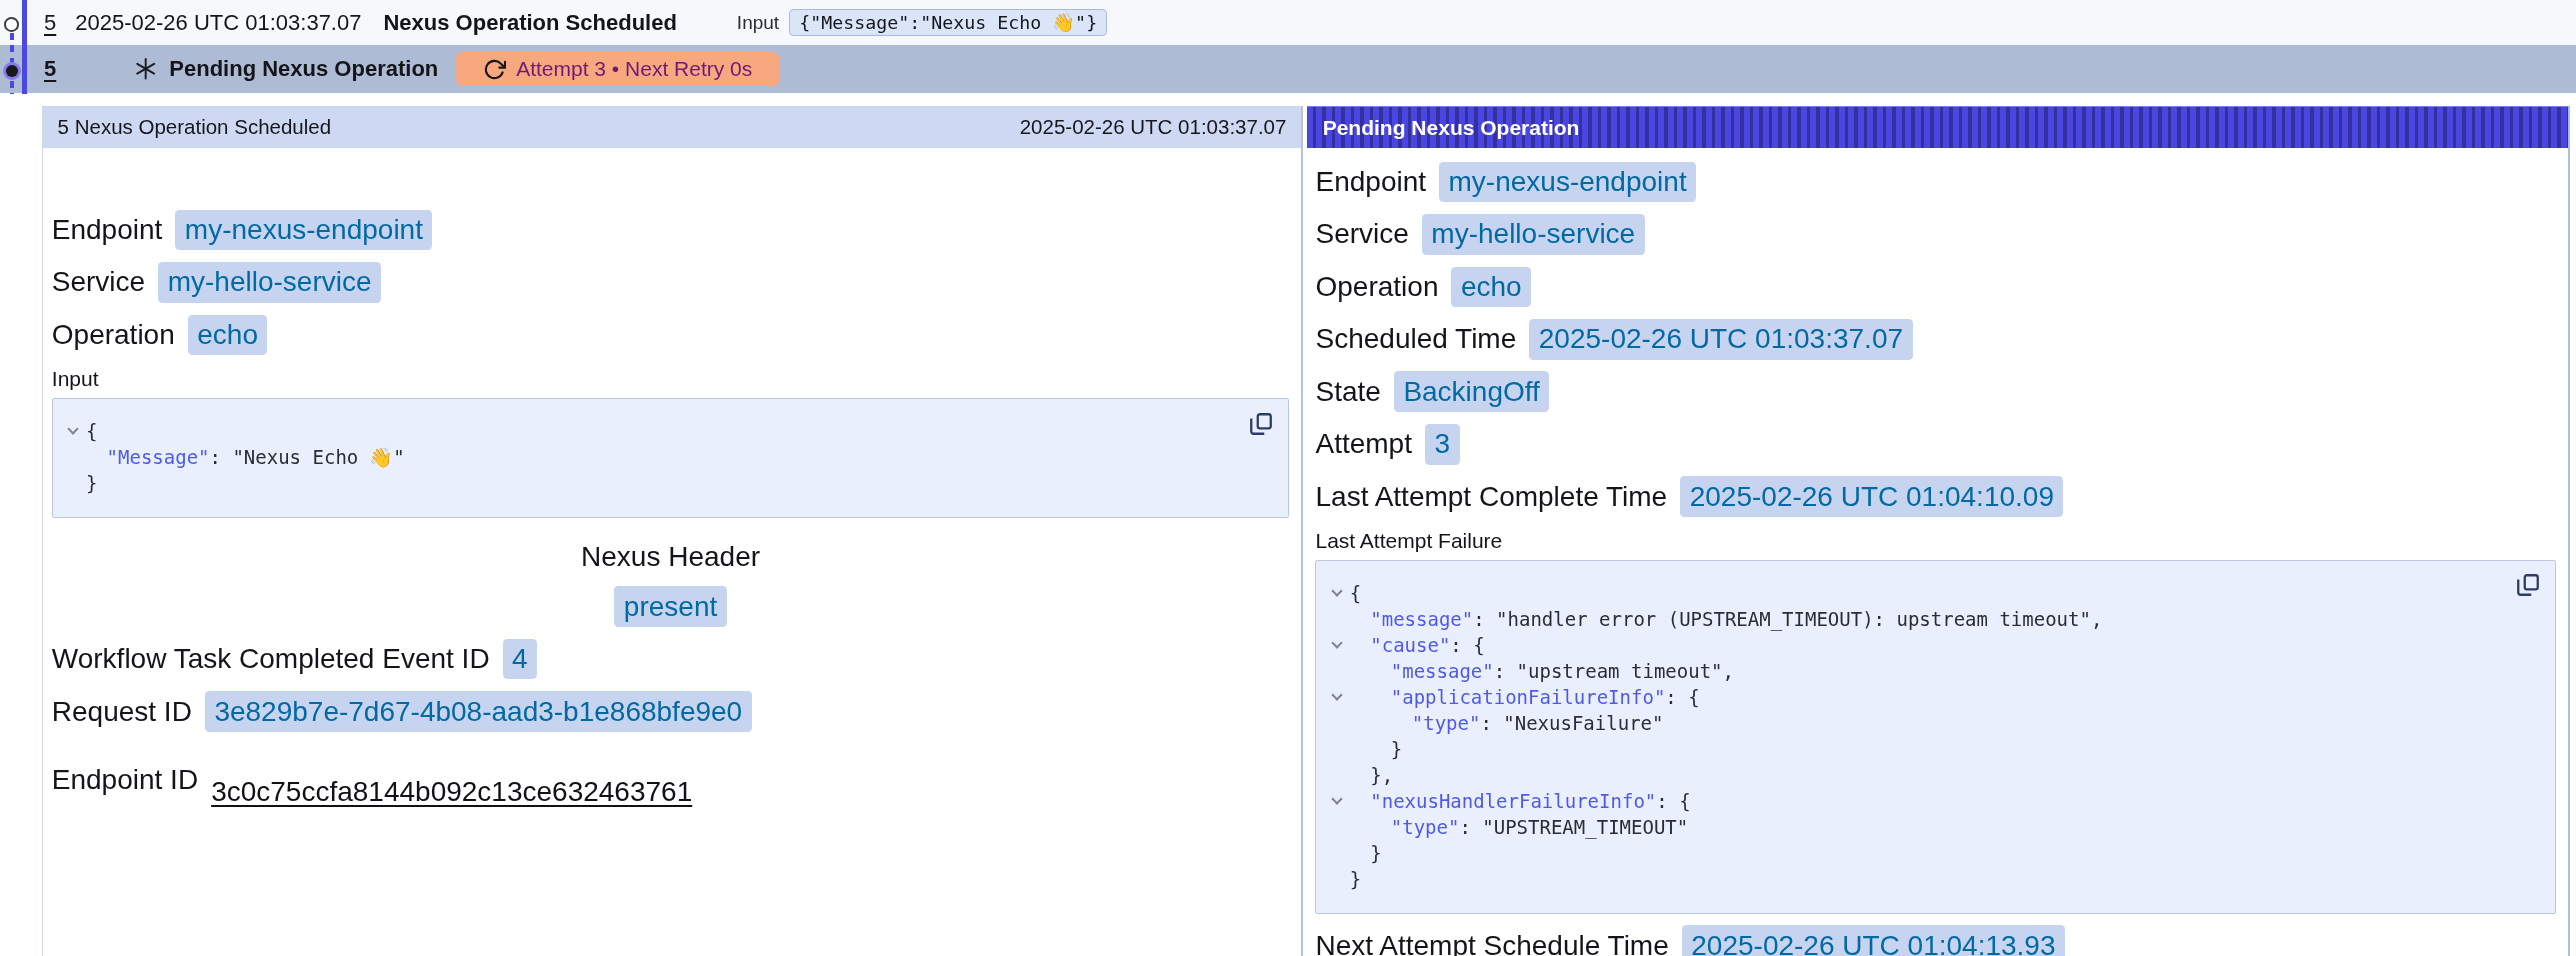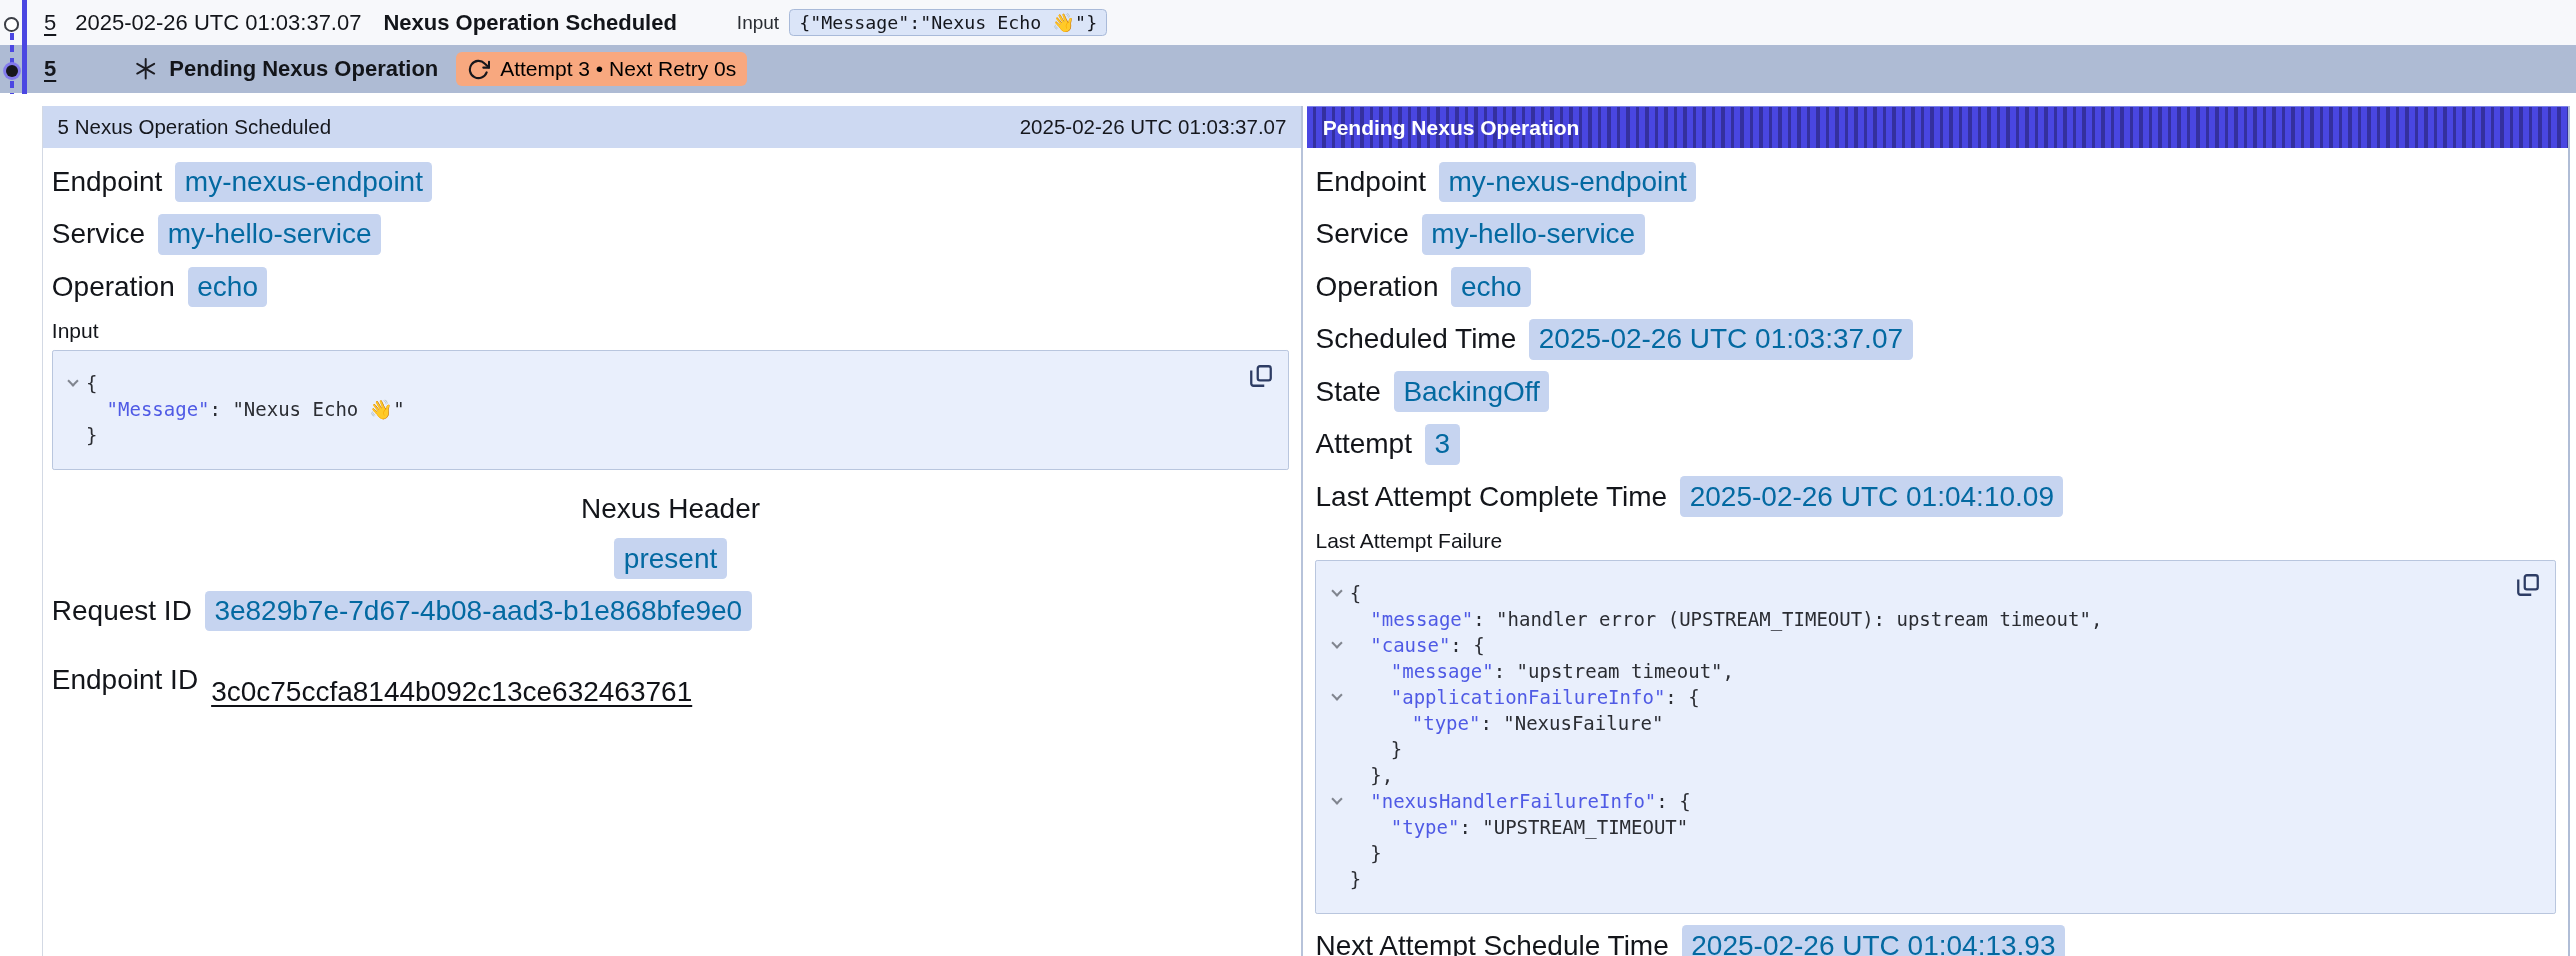--- a/index.html
+++ b/index.html
@@ -31,27 +31,27 @@
   .row-event{height:45px;background:var(--event_row_bg);font-size:22px;}
   .row-pending{height:48px;background:var(--selected_row_bg);font-size:22px;}
   .event-id{text-decoration:underline;text-underline-offset:3.7px;color:#15171d;cursor:pointer;}
   .row-pending .event-id{font-weight:700;}
   .event-time{margin-left:19px;}
   .event-title{margin-left:22px;font-weight:700;}
   .input-label{margin-left:60px;font-size:19px;color:#2a2d33;}
   .input-chip{margin-left:10.3px;background:#dbe5f8;border:1.5px solid #a9bad9;border-radius:4.4px;padding:2.2px 8.8px;font-family:"DejaVu Sans Mono","Liberation Mono",monospace;font-size:18.3px;color:#15171d;}
   .asterisk{margin-left:78px;display:flex;align-items:center;}
   .pending-title{margin-left:11.7px;font-weight:700;}
-  .retry-badge{margin-left:17.6px;height:34px;display:flex;align-items:center;gap:10.3px;background:var(--retry_badge_bg);border-radius:5.9px;padding:0 11px;font-size:21px;color:#000000;}
+  .retry-badge{margin-left:17.6px;height:34px;display:flex;align-items:center;gap:10.3px;background:var(--retry_badge_bg);border-radius:5.9px;padding:0 27px;font-size:21px;color:#701a75;}
   .retry-icon{display:flex;align-items:center;}
 
   
   .panels{display:flex;margin-left:42px;margin-top:12.4px;height:850px;}
   .panel{display:flex;flex-direction:column;background:#fff;overflow:hidden;}
-  .panel-left{width:1261px;border-left:1.5px solid #d3d9e4;border-right:2.9px solid #b7c3da;}
+  .panel-left{width:1261px;border-left:1.5px solid #d3d9e4;border-right:2.9px solid #b7c3da;gap:48px;}
   .panel-right{flex:1;margin-left:3.7px;margin-right:5.9px;border-right:2.9px solid #b0bdd6;}
 
   .panel-header{flex:0 0 42px;display:flex;align-items:center;justify-content:space-between;padding:0 14.6px;background:var(--panel_header_bg);font-size:20.5px;color:#15171d;}
   .pending-header{flex:0 0 42px;display:flex;align-items:center;padding:0 16px;color:#ffffff;font-size:21px;font-weight:600;
     background:repeating-linear-gradient(to right,var(--pending_stripe_light) 0 5.9px,var(--pending_stripe_dark) 5.9px 9.5px);
     border-top:1.5px solid #7b80ea;}
   .panel-body{padding:1.5px 11.7px 0 8.8px;overflow:hidden;}
 
   .field-row{display:flex;align-items:center;gap:13px;margin:11.7px 0;min-height:35px;font-size:28px;}
   .mt-lg{margin-top:20.5px;}
@@ -146,20 +146,24 @@
       <div class="code-line"><span class="chev-cell"><span class="chev"></span></span><span class="code-text" style="padding-left: 0px;"><span class="tok-plain">{</span></span></div>
           <div class="code-line"><span class="chev-cell"></span><span class="code-text" style="padding-left: 20.5px;"><span class="tok-key">"Message"</span><span class="tok-plain">: "Nexus Echo 👋"</span></span></div>
           <div class="code-line"><span class="chev-cell"></span><span class="code-text" style="padding-left: 0px;"><span class="tok-plain">}</span></span></div>
         </div>
 
       <div class="field-row mt-xl">
         <span>Nexus Header</span>
         <span class="chip">present</span>
       </div>
       <div class="field-row">
+        <span>Workflow Task Completed Event ID</span>
+        <span class="chip">4</span>
+      </div>
+      <div class="field-row">
         <span>Request ID</span>
         <span class="chip">3e829b7e-7d67-4b08-aad3-b1e868bfe9e0</span>
       </div>
       <div class="field-row mt-lg">
         <span>Endpoint ID</span>
         <a class="link-value">3c0c75ccfa8144b092c13ce632463761</a>
       </div>
 
     </div>
   </section>

